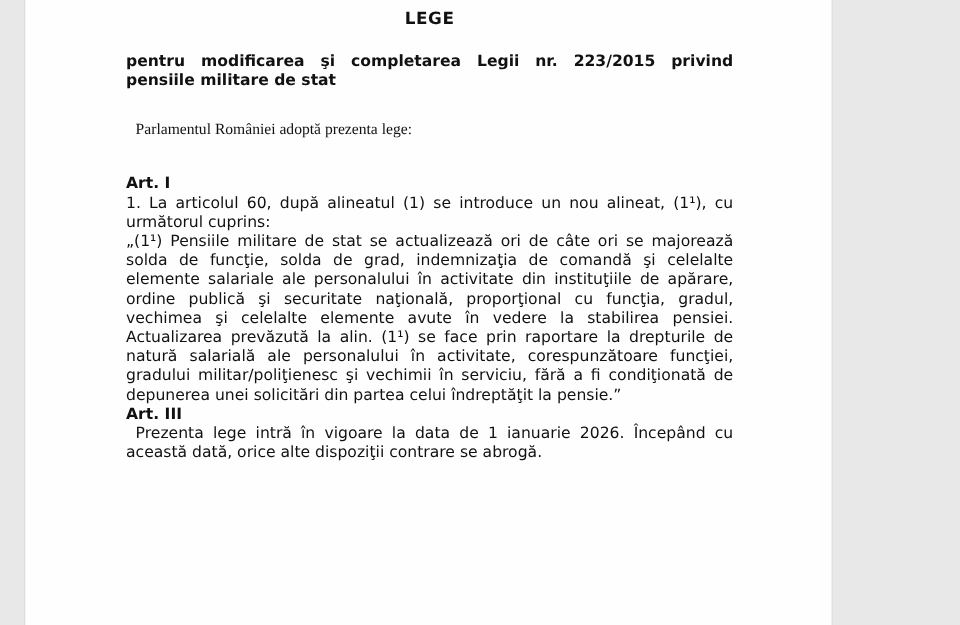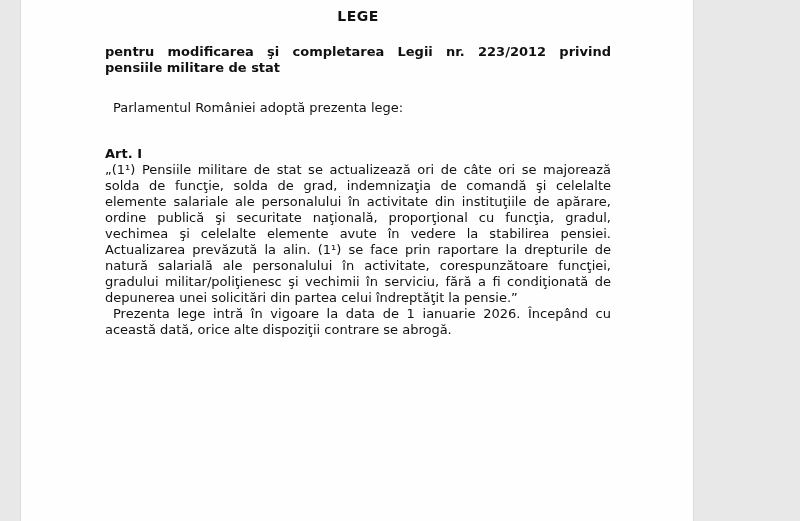--- a/index.html
+++ b/index.html
@@ -40,20 +40,21 @@
   .law-subtitle {
     margin-top: 20px;
     font-size: 13px;
     font-weight: bold;
     line-height: 16px;
     text-align: justify;
   }
   .preamble {
     margin-top: 24px;
     text-indent: 8px;
+    font-family: Liberation Serif, serif;
   }
   .article-heading {
     margin-top: 30px;
     font-weight: bold;
     line-height: 16px;
   }
   .article-heading.flush { margin-top: 0; }
   .para {
     text-align: justify;
     line-height: 16px;
@@ -62,31 +63,33 @@
 </style>
 </head>
 <body>
 
 <div class="viewport">
   <div class="page">
     <div class="content">
 
       <div class="law-title">LEGE</div>
 
-      <div class="law-subtitle">pentru modificarea şi completarea Legii nr. 223/2012 privind pensiile militare de stat</div>
+      <div class="law-subtitle">pentru modificarea şi completarea Legii nr. 223/2015 privind pensiile militare de stat</div>
 
       <p class="para preamble">Parlamentul României adoptă prezenta lege:</p>
 
       <div>
         <div class="article-heading">Art. I</div>
+        <p class="para">1. La articolul 60, după alineatul (1) se introduce un nou alineat, (1¹), cu următorul cuprins:</p>
         <p class="para">„(1¹) Pensiile militare de stat se actualizează ori de câte ori se majorează solda de funcţie, solda de grad, indemnizaţia de comandă şi celelalte elemente salariale ale personalului în activitate din instituţiile de apărare, ordine publică şi securitate naţională, proporţional cu funcţia, gradul, vechimea şi celelalte elemente avute în vedere la stabilirea pensiei. Actualizarea prevăzută la alin. (1¹) se face prin raportare la drepturile de natură salarială ale personalului în activitate, corespunzătoare funcţiei, gradului militar/poliţienesc şi vechimii în serviciu, fără a fi condiţionată de depunerea unei solicitări din partea celui îndreptăţit la pensie.”</p>
       </div>
 
       <div>
       </div>
 
       <div>
+        <div class="article-heading flush">Art. III</div>
         <p class="para indent">Prezenta lege intră în vigoare la data de 1 ianuarie 2026. Începând cu această dată, orice alte dispoziţii contrare se abrogă.</p>
       </div>
 
     </div>
   </div>
 </div>
 
 </body></html>

